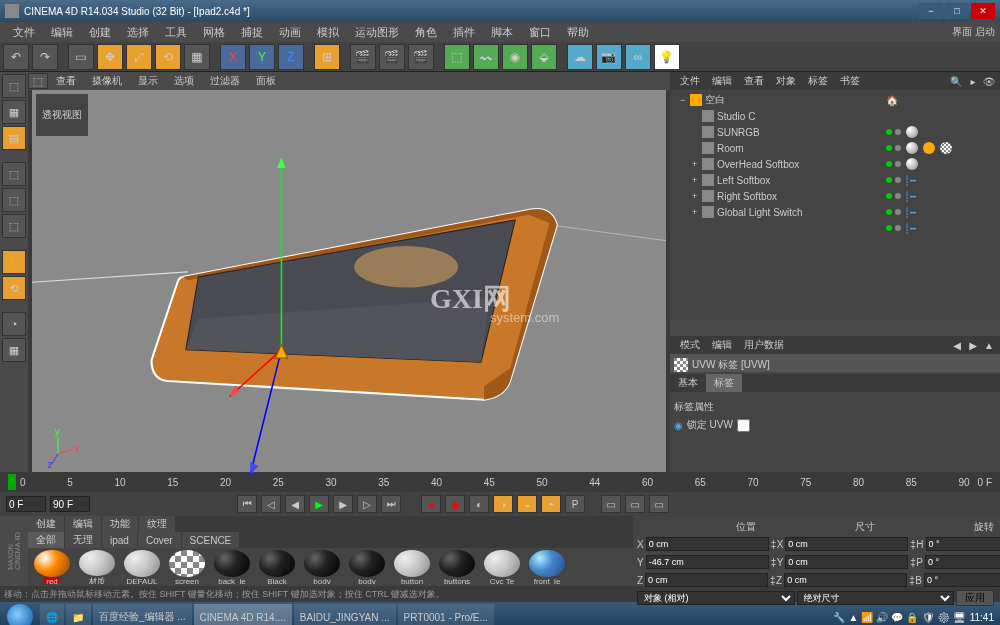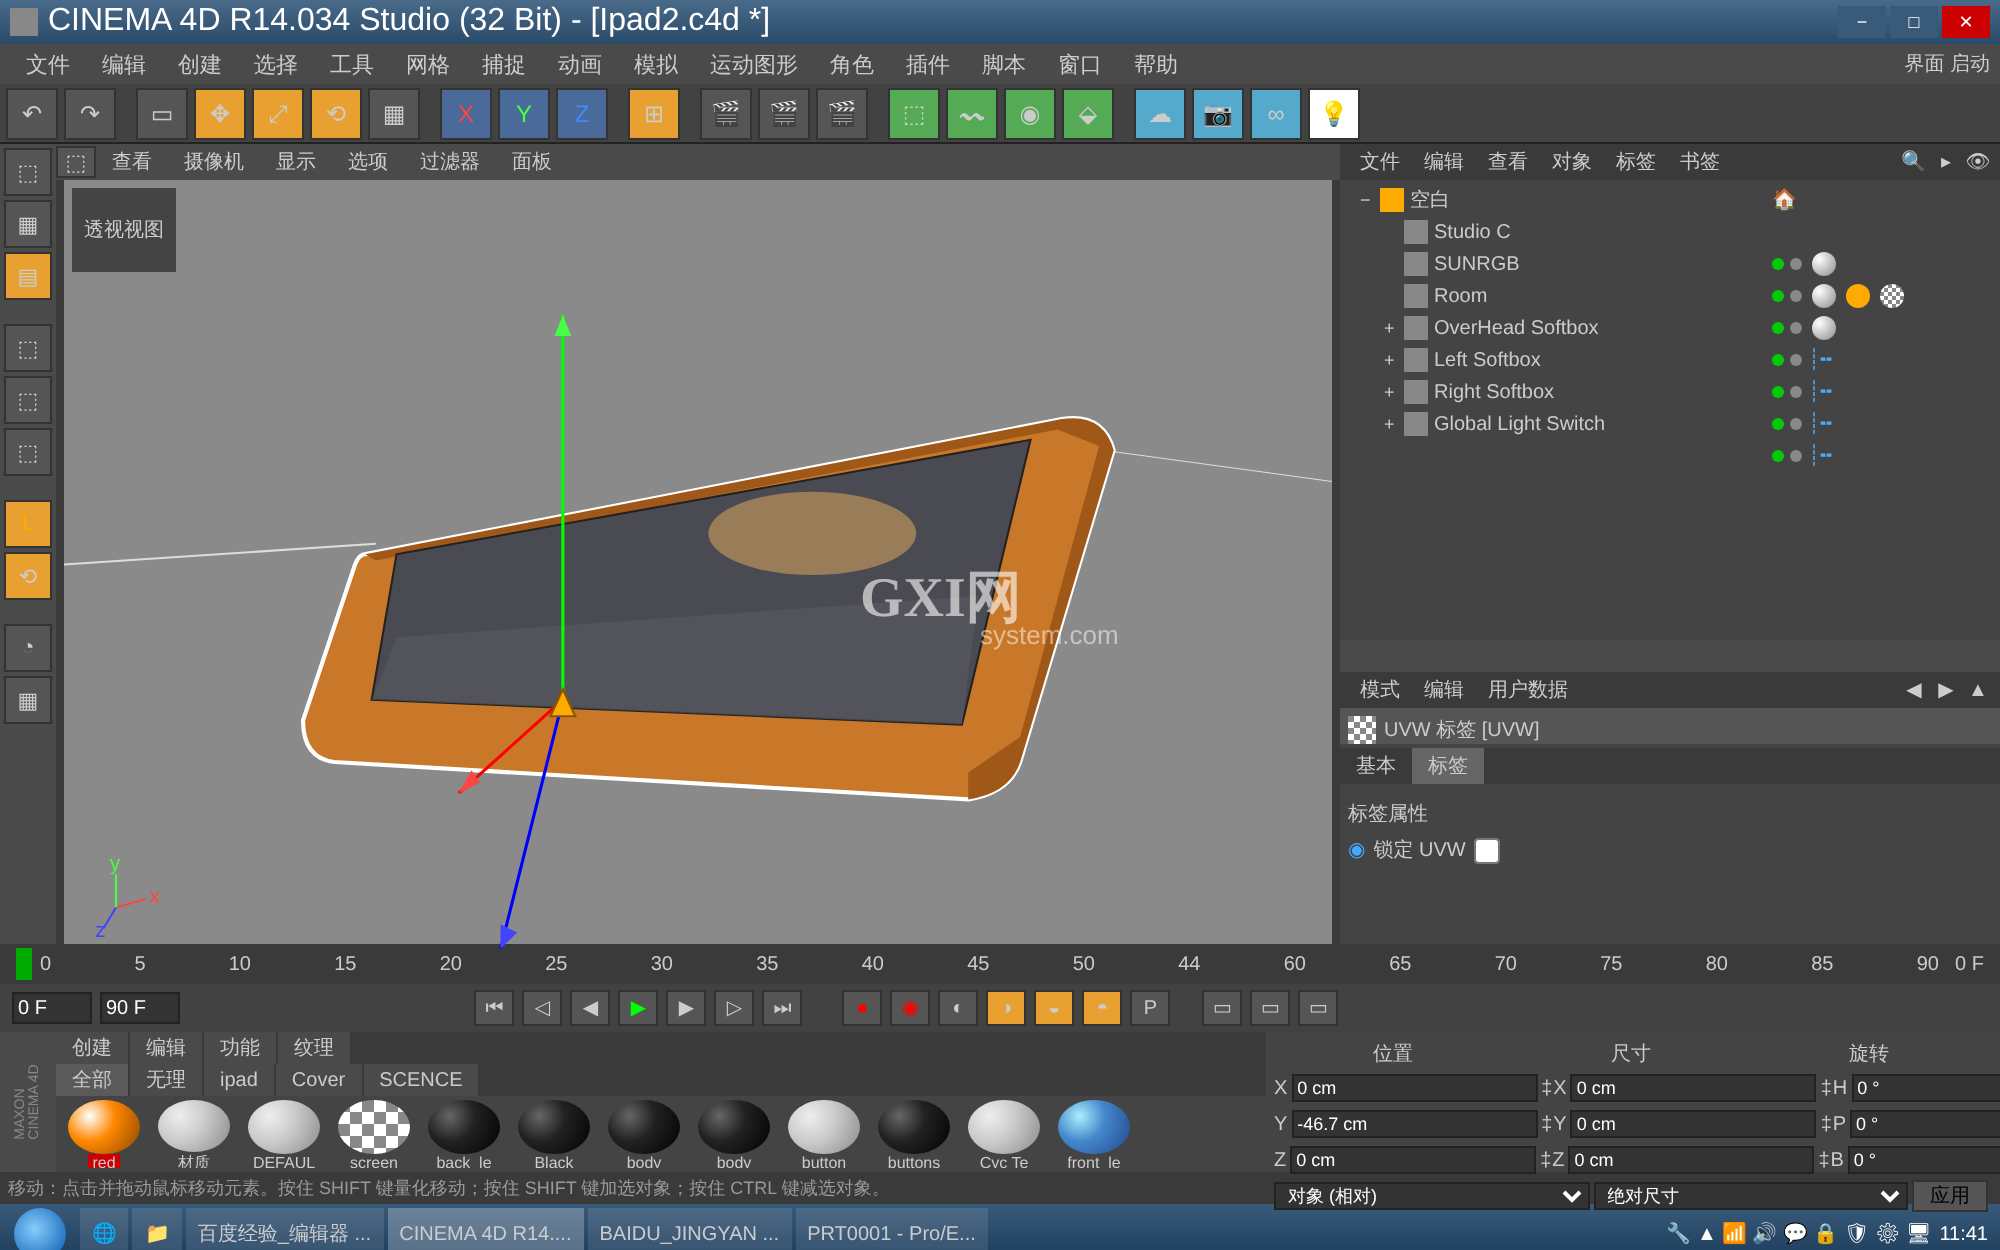--- a/index.html
+++ b/index.html
@@ -1,19 +1,19 @@
 <!DOCTYPE html>
 <html><head>
 <meta charset="utf-8">
 <style>
 * { margin: 0; padding: 0; box-sizing: border-box; font-family: Arial, sans-serif; font-size: 10px; }
 body { width: 1000px; height: 625px; background: #3a3a3a; color: #ccc; overflow: hidden; position: relative; }
 .titlebar { height: 22px; background: linear-gradient(#4a6a8a, #2a4a6a); display: flex; align-items: center; padding: 0 5px; color: #fff; }
 .titlebar-icon { width: 14px; height: 14px; background: #888; margin-right: 5px; }
-.titlebar-title { flex: 1; font-size: 16px; }
+.titlebar-title { flex: 1; font-size: 10px; }
 .winbtn { width: 24px; height: 16px; margin-left: 2px; display: flex; align-items: center; justify-content: center; font-size: 9px; }
 .winbtn.min { background: #3a5a7a; }
 .winbtn.max { background: #3a5a7a; }
 .winbtn.close { background: #c00; }
 .menubar { height: 20px; background: #4a4a4a; display: flex; align-items: center; padding: 0 5px; }
 .menubar-item { padding: 0 8px; font-size: 11px; cursor: pointer; }
 .menubar-right { margin-left: auto; font-size: 10px; }
 .toolbar { height: 30px; background: #424242; display: flex; align-items: center; padding: 0 3px; gap: 3px; border-bottom: 1px solid #222; }
 .tool-btn { width: 26px; height: 26px; background: #555; border: 1px solid #333; display: flex; align-items: center; justify-content: center; font-size: 12px; }
 .tool-btn.orange { background: #e8a030; }
@@ -69,21 +69,21 @@
 .mat-sphere { width: 36px; height: 36px; border-radius: 50%; background: radial-gradient(circle at 30% 30%, #fff, #888 40%, #333); }
 .mat-sphere.orange { background: radial-gradient(circle at 30% 30%, #fff, #f80 40%, #840); }
 .mat-sphere.black { background: radial-gradient(circle at 30% 30%, #666, #222 40%, #000); }
 .mat-sphere.gray { background: radial-gradient(circle at 30% 30%, #eee, #ccc 40%, #888); }
 .mat-sphere.blue { background: radial-gradient(circle at 30% 30%, #aef, #48c 40%, #248); }
 .mat-sphere.check { background: repeating-conic-gradient(#fff 0 90deg, #888 90deg 180deg); background-size: 12px 12px; }
 .mat-label { font-size: 8px; white-space: nowrap; overflow: hidden; }
 .mat-red { background: #c00; padding: 0 2px; }
 .coord-panel { width: 365px; padding: 4px; }
 .coord-header { display: flex; font-size: 10px; }
-.coord-header span { flex: 1; text-align: center; }
+.coord-header span { flex: 1; text-align: right; }
 .coord-row { display: flex; height: 16px; align-items: center; gap: 2px; margin-top: 2px; }
 .coord-label { width: 12px; font-size: 10px; }
 .coord-input { flex: 1; height: 14px; background: #333; border: 1px solid #222; color: #fff; font-size: 9px; padding: 0 2px; }
 .coord-btn { padding: 0 8px; height: 16px; background: #555; border: 1px solid #333; font-size: 10px; }
 .status-bar { height: 16px; background: #3a3a3a; font-size: 9px; padding: 0 4px; display: flex; align-items: center; color: #999; }
 .taskbar { height: 30px; background: linear-gradient(#3a5a7a, #1a3a5a); display: flex; align-items: center; padding: 0 2px; }
 .start-btn { width: 36px; height: 28px; display: flex; align-items: center; justify-content: center; }
 .start-orb { width: 26px; height: 26px; border-radius: 50%; background: radial-gradient(circle at 40% 40%, #8cf, #05a); }
 .task-item { height: 26px; padding: 0 6px; background: rgba(255,255,255,0.1); margin-left: 2px; display: flex; align-items: center; font-size: 10px; max-width: 130px; overflow: hidden; white-space: nowrap; }
 .task-item.active { background: rgba(255,255,255,0.25); }

